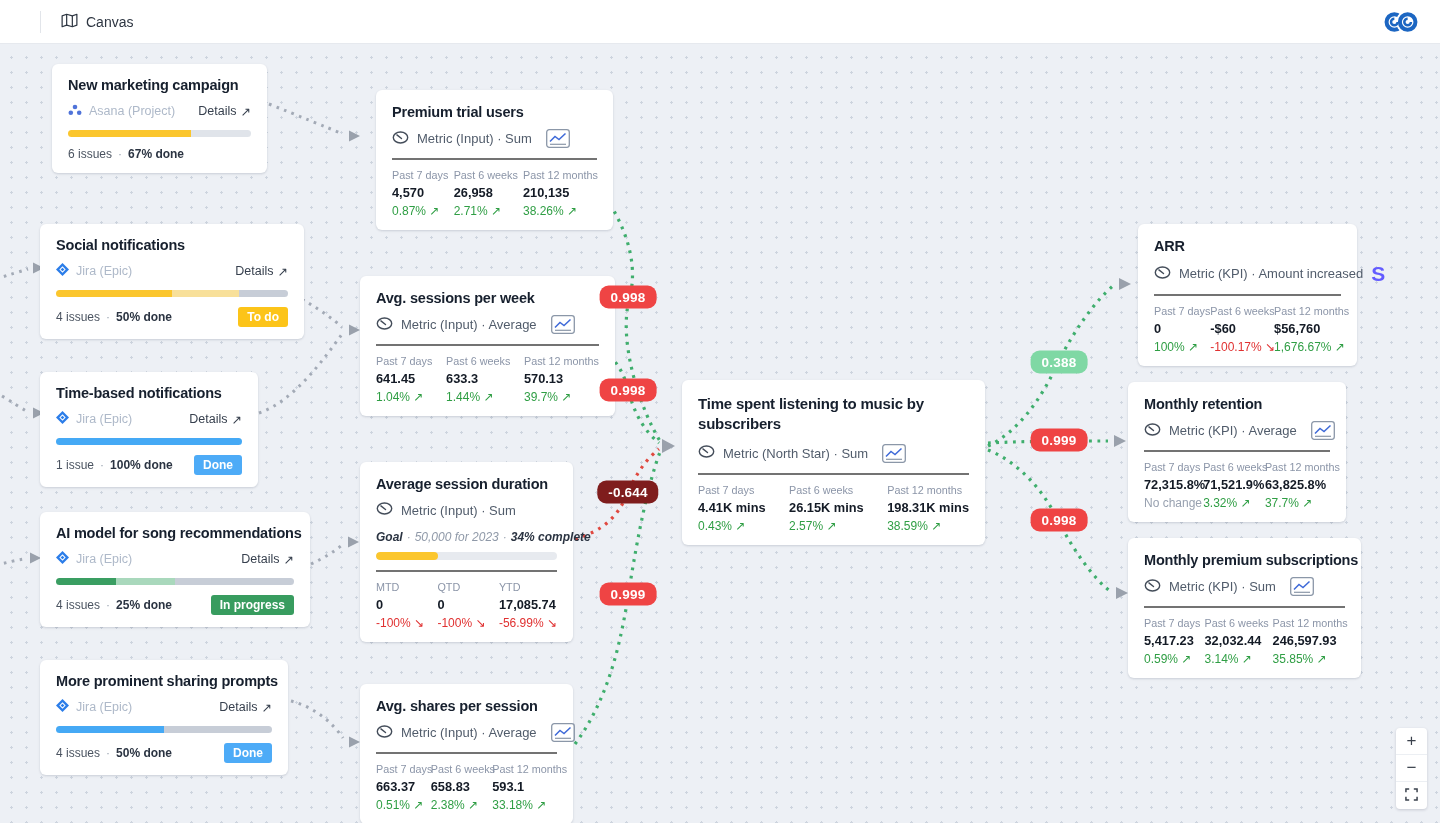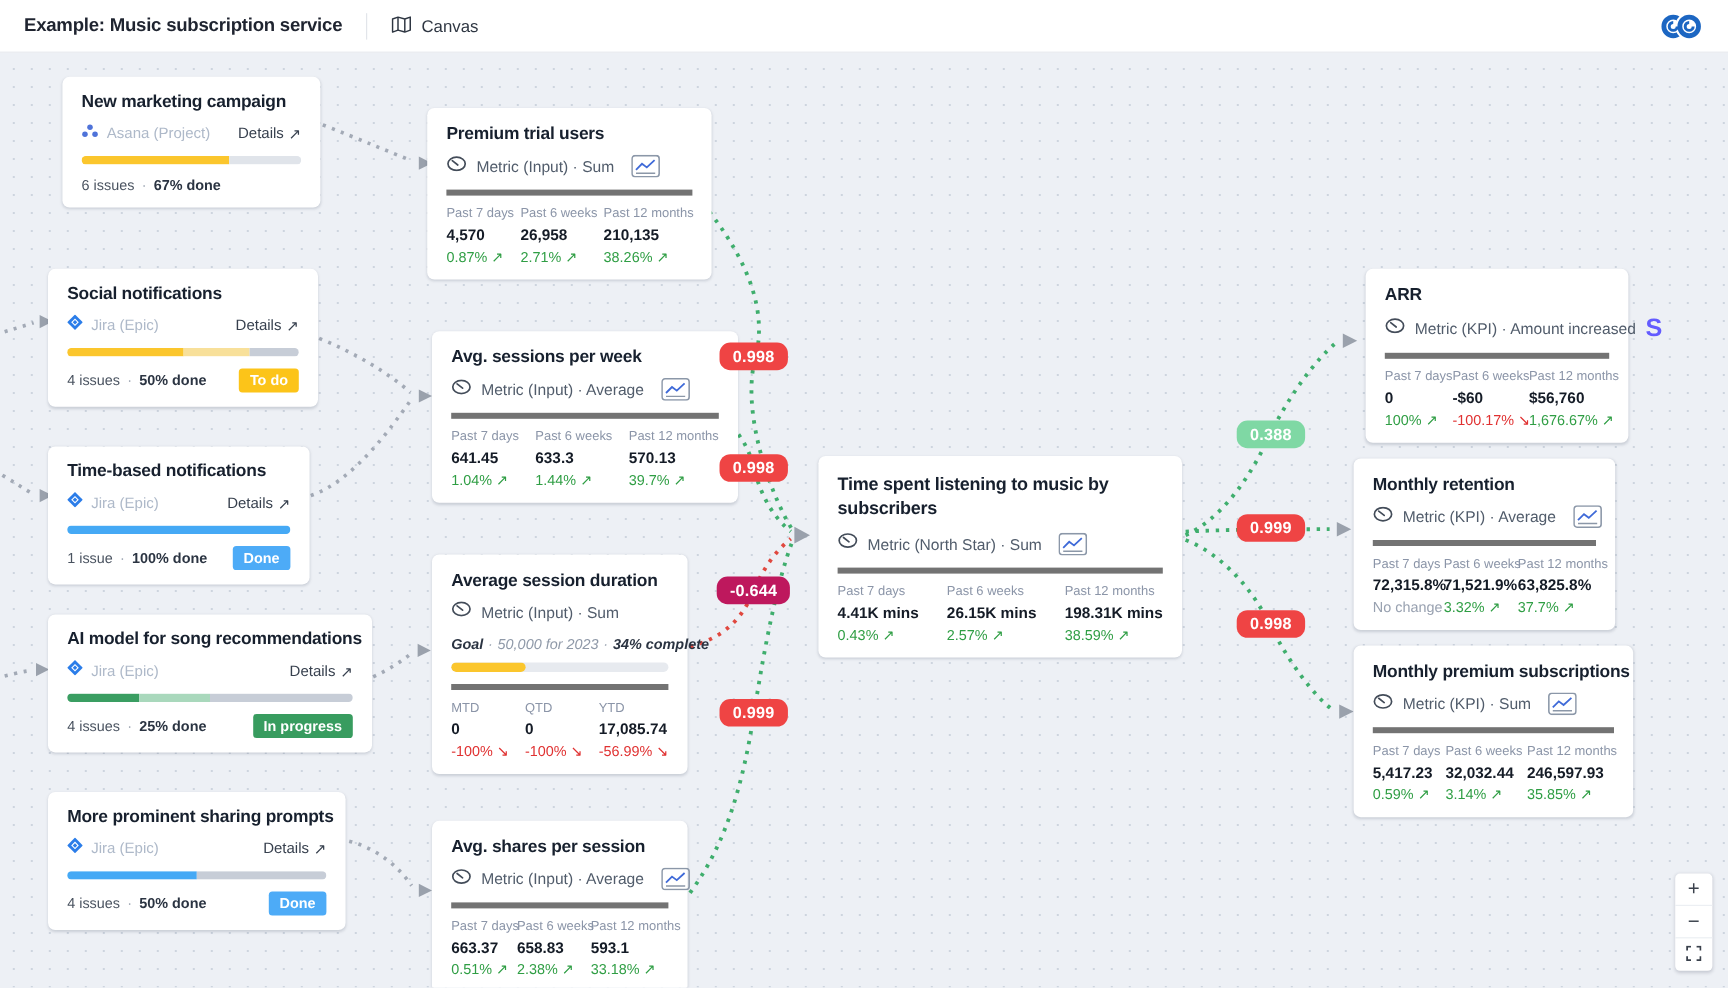--- a/index.html
+++ b/index.html
@@ -41,21 +41,21 @@
   .pbadge { margin-left:auto; color:#fff; font-size:12px; font-weight:700; padding:3px 9px; border-radius:3px; white-space:nowrap; }
 
   
   .mcard { padding:14px 16px 12px; }
   .mtitle { font-size:14.5px; font-weight:700; color:#17202e; letter-spacing:-0.2px; white-space:nowrap; margin-bottom:9px; }
   .mtitle.wrap { white-space:normal; line-height:1.35; font-size:15px; }
   .mtype { display:flex; align-items:center; gap:8px; }
   .mtype-text { font-size:13px; color:#515c6b; white-space:nowrap; }
   .chart-btn { margin-left:6px; cursor:pointer; display:flex; }
   .stripe-s { margin-left:auto; font-size:21px; font-weight:800; color:#635bff; line-height:1; }
-  .stats { display:flex; justify-content:space-between; gap:6px; border-top:5px solid #737373; margin-top:10px; padding-top:9px; }
+  .stats { display:flex; justify-content:space-between; gap:6px; border-top:2px solid #737373; margin-top:10px; padding-top:9px; }
   .stat-col { min-width:0; }
   .stat-label { font-size:10.8px; color:#8b95a8; white-space:nowrap; margin-bottom:4px; }
   .stat-value { font-size:12.8px; font-weight:700; color:#141b26; white-space:nowrap; margin-bottom:4px; }
   .stat-delta { font-size:12px; white-space:nowrap; }
   .stat-delta.up { color:#2f9e44; }
   .stat-delta.down { color:#e03131;text-align:right; }
   .stat-delta.none { color:#98a1b0; }
 
   
   .goal { margin-top:11px;font-style:italic; }
@@ -64,32 +64,31 @@
   .gdot { color:#9aa3b0; margin:0 4px; }
   .goal-target { color:#8f99a8; }
   .goal-complete { font-weight:600; color:#2b3442; }
   .goal-bar { height:8px; border-radius:4px; background:#e7eaef; overflow:hidden; }
   .goal-bar span { display:block; height:100%; background:#fbc62d; border-radius:4px; }
 
   
   .ebadge { position:absolute; transform:translate(-50%,-50%); z-index:3; color:#fff; font-size:13.5px; font-weight:700; padding:4px 11px; border-radius:9px; cursor:pointer; letter-spacing:0.2px; }
   .tone-green { background:#ef4444; }
   .tone-green-light { background:#7fd8a4; }
-  .tone-red { background:#be185d; }
+  .tone-red { background:#7f1d1d; }
 
   
   .zoompanel { position:absolute; right:13px; bottom:14px; width:31px; background:#fff; border-radius:4px; box-shadow:0 1px 3px rgba(20,30,55,.18); z-index:5; display:flex; flex-direction:column; }
   .zbtn { height:27px; display:flex; align-items:center; justify-content:center; font-size:17px; color:#3a414c; cursor:pointer; border-bottom:1px solid #eceff3; }
   .zbtn:last-child { border-bottom:none; }
 </style>
 </head>
 <body>
 
 <div class="header">
-  <div class="htitle">Example: Music subscription service</div>
   <div class="hdiv"></div>
   <div class="hnav">
     <span><svg width="17" height="15" viewBox="0 0 18 15">
           <path d="M1.2,2.6 L6,0.9 L12,2.6 L16.8,0.9 V12.4 L12,14.1 L6,12.4 L1.2,14.1 Z" fill="none" stroke="#2e3642" stroke-width="1.3" stroke-linejoin="round"></path>
           <path d="M6,1 V12.2 M12,2.7 V14" fill="none" stroke="#2e3642" stroke-width="1.3"></path>
         </svg></span>
     <span>Canvas</span>
   </div>
   <div class="hlogo">
     <svg width="38" height="24" viewBox="0 0 40 24">
@@ -156,21 +155,21 @@
       <span style="width: 33%; background: rgb(224, 228, 234);"></span>
     </div>
   <div class="pmeta">
     <span class="pissues">6 issues</span>
       <span class="pdot">·</span>
       <span class="pdone">67% done</span>
 
   </div>
 </div>
 
-<div class="card pcard" style="top:224px;left:40px;width:225px">
+<div class="card pcard" style="top:224px;left:40px;width:264px">
   <div class="ptitle">Social notifications</div>
   <div class="prow">
     <span><svg width="13" height="13" viewBox="0 0 14 14">
           <path d="M7,0 L14,7 L7,14 L0,7 Z" fill="#2b7de9"></path>
           <path d="M7,3.6 L10.4,7 L7,10.4 L3.6,7 Z" fill="#fff"></path>
           <path d="M7,5 L9,7 L7,9 L5,7 Z" fill="#2b7de9"></path>
         </svg></span>
     <span class="src">Jira (Epic)</span>
     <span class="details">
         <span>Details</span>
@@ -261,21 +260,21 @@
       <span style="width: 50%; background: rgb(199, 205, 215);"></span>
     </div>
   <div class="pmeta">
     <span class="pissues">4 issues</span>
       <span class="pdot">·</span>
       <span class="pdone">50% done</span>
     <span class="pbadge" style="background: rgb(77, 171, 247);">Done</span>
   </div>
 </div>
 
-<div class="card mcard" style="top:90px;left:356px;width:237px">
+<div class="card mcard" style="top:90px;left:376px;width:237px">
   <div class="mtitle">Premium trial users</div>
   <div class="mtype">
     <span><svg width="17" height="13" viewBox="0 0 17 13">
           <ellipse cx="8.5" cy="6.5" rx="7.2" ry="5.5" fill="none" stroke="#434c59" stroke-width="1.4"></ellipse>
           <path d="M9.5,7.5 L4.9,3.9" stroke="#434c59" stroke-width="1.4" stroke-linecap="round"></path>
         </svg></span>
     <span class="mtype-text">Metric (Input) · Sum</span>
     <span class="chart-btn">
         <svg width="24" height="19" viewBox="0 0 24 19">
           <rect x="0.7" y="0.7" width="22.6" height="17.6" rx="2.5" fill="none" stroke="#8b97a8" stroke-width="1.3"></rect>

